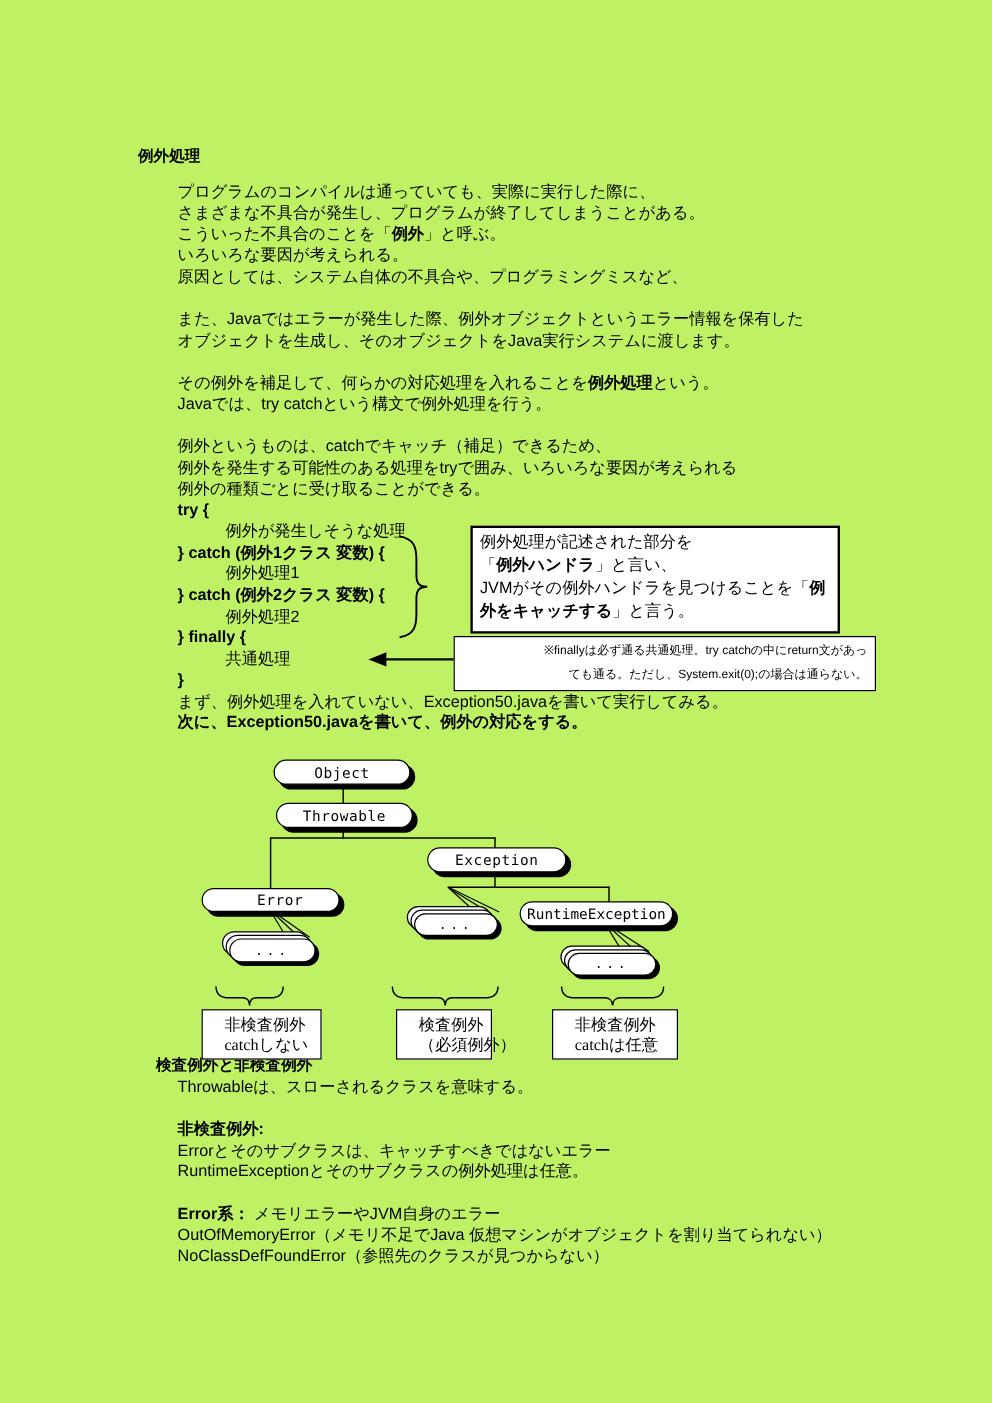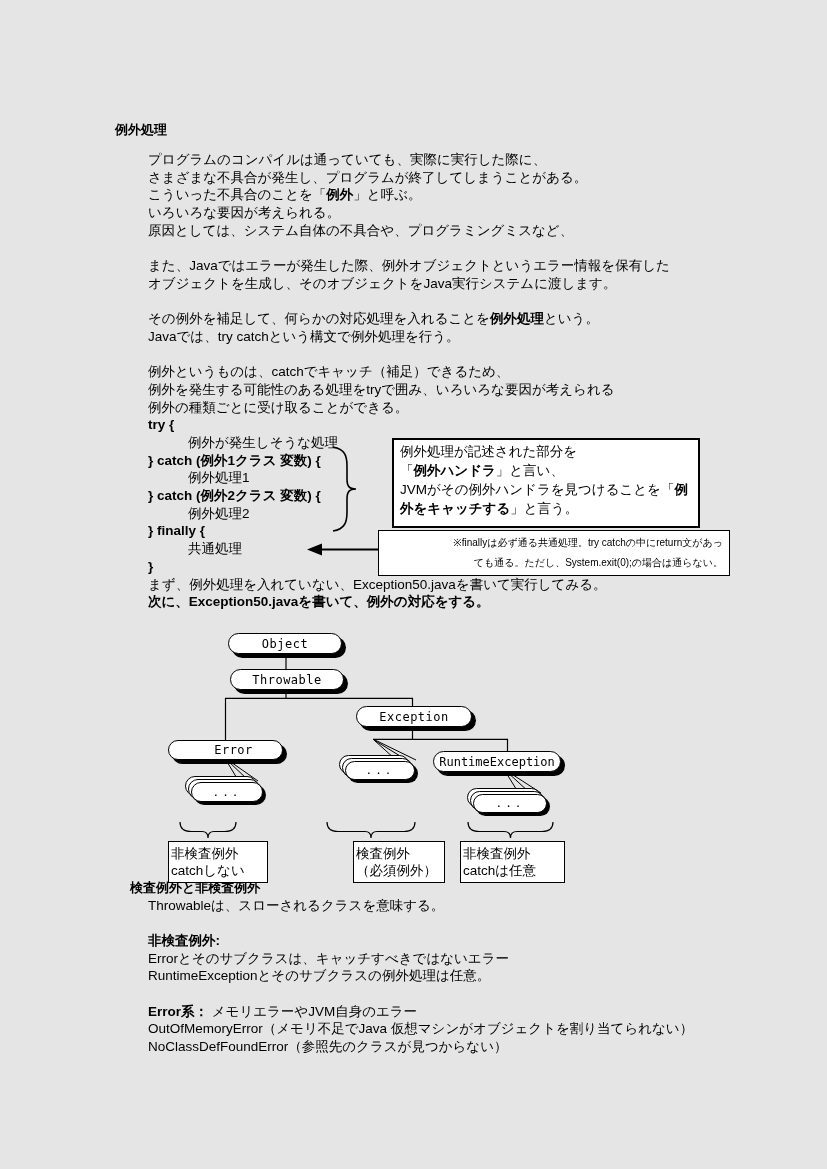--- a/index.html
+++ b/index.html
@@ -1,17 +1,17 @@
 <!DOCTYPE html>
 <html><head>
 <meta charset="utf-8">
 <style>
   html,body{margin:0;padding:0;background:#888;}
   .page{
-    position:relative;width:827px;height:1169px;background:#e5e5e5;
+    position:relative;width:827px;height:1169px;background:#bef264;
     font-family:"Liberation Sans",sans-serif;color:#000;overflow:hidden;
     margin:0 auto;
   }
   .abs{position:absolute;}
   .tl{white-space:nowrap;height:17.7px;}
   .tl .b{font-weight:bold;margin-top:45px;}
   .tl.ind{padding-left:40px;}
   #doc-title{left:115px;top:121px;font-size:13px;font-weight:bold;z-index:1;}
   #body-text{left:148px;top:151px;font-size:13.5px;line-height:17.7px;z-index:1;}
   .callout{background:#fff;border:2px solid #000;z-index:4;box-sizing:border-box;}
@@ -30,21 +30,21 @@
   }
   .stack{position:absolute;z-index:3;}
   .stack .layer{
     position:absolute;background:#fff;border:1.3px solid #000;border-radius:10px;
     box-shadow:3px 3px 0 #000;box-sizing:border-box;
     display:flex;align-items:center;justify-content:center;
     font-family:"DejaVu Sans Mono",monospace;font-size:11px;letter-spacing:3px;
   }
   .lblbox{
     position:absolute;z-index:4;background:#fff;border:1.5px solid #000;box-sizing:border-box;
-    padding:3px 2px;font-size:13.5px;line-height:17px;
+    padding:3px 18px;font-size:13.5px;line-height:17px;font-family:Liberation Serif, serif;
   }
   .lblbox div{white-space:nowrap;}
   #section-heading{left:130px;top:879px;font-size:13px;font-weight:bold;z-index:1;white-space:nowrap;}
   #footer-text{left:148px;top:897px;font-size:13.5px;line-height:17.6px;z-index:1;}
   #footer-text .tl{height:17.6px;}
 </style>
 </head>
 <body>
 
 <div class="page">
@@ -165,21 +165,21 @@
   <div class="stack" style="left:467px;top:788px;width:84px;height:29px;">
     <div class="layer" style="left:0;top:0;width:74px;height:19px;"></div>
     <div class="layer" style="left:3px;top:3px;width:74px;height:19px;"></div>
     <div class="layer" style="left:6px;top:6px;width:74px;height:19px;">...</div>
   </div>
 
   <div class="lblbox" style="left:168px;top:841px;width:100px;">
     <div>非検査例外</div>
     <div>catchしない</div>
   </div>
-  <div class="lblbox" style="left:330px;top:841px;width:92px;margin-left:23px;">
+  <div class="lblbox" style="left:330px;top:841px;width:80px;">
     <div>検査例外</div>
     <div>（必須例外）</div>
   </div>
   <div class="lblbox" style="left:460px;top:841px;width:105px;">
     <div>非検査例外</div>
     <div>catchは任意</div>
   </div>
 
   <div class="abs" id="section-heading">検査例外と非検査例外</div>
   <div class="abs" id="footer-text">

